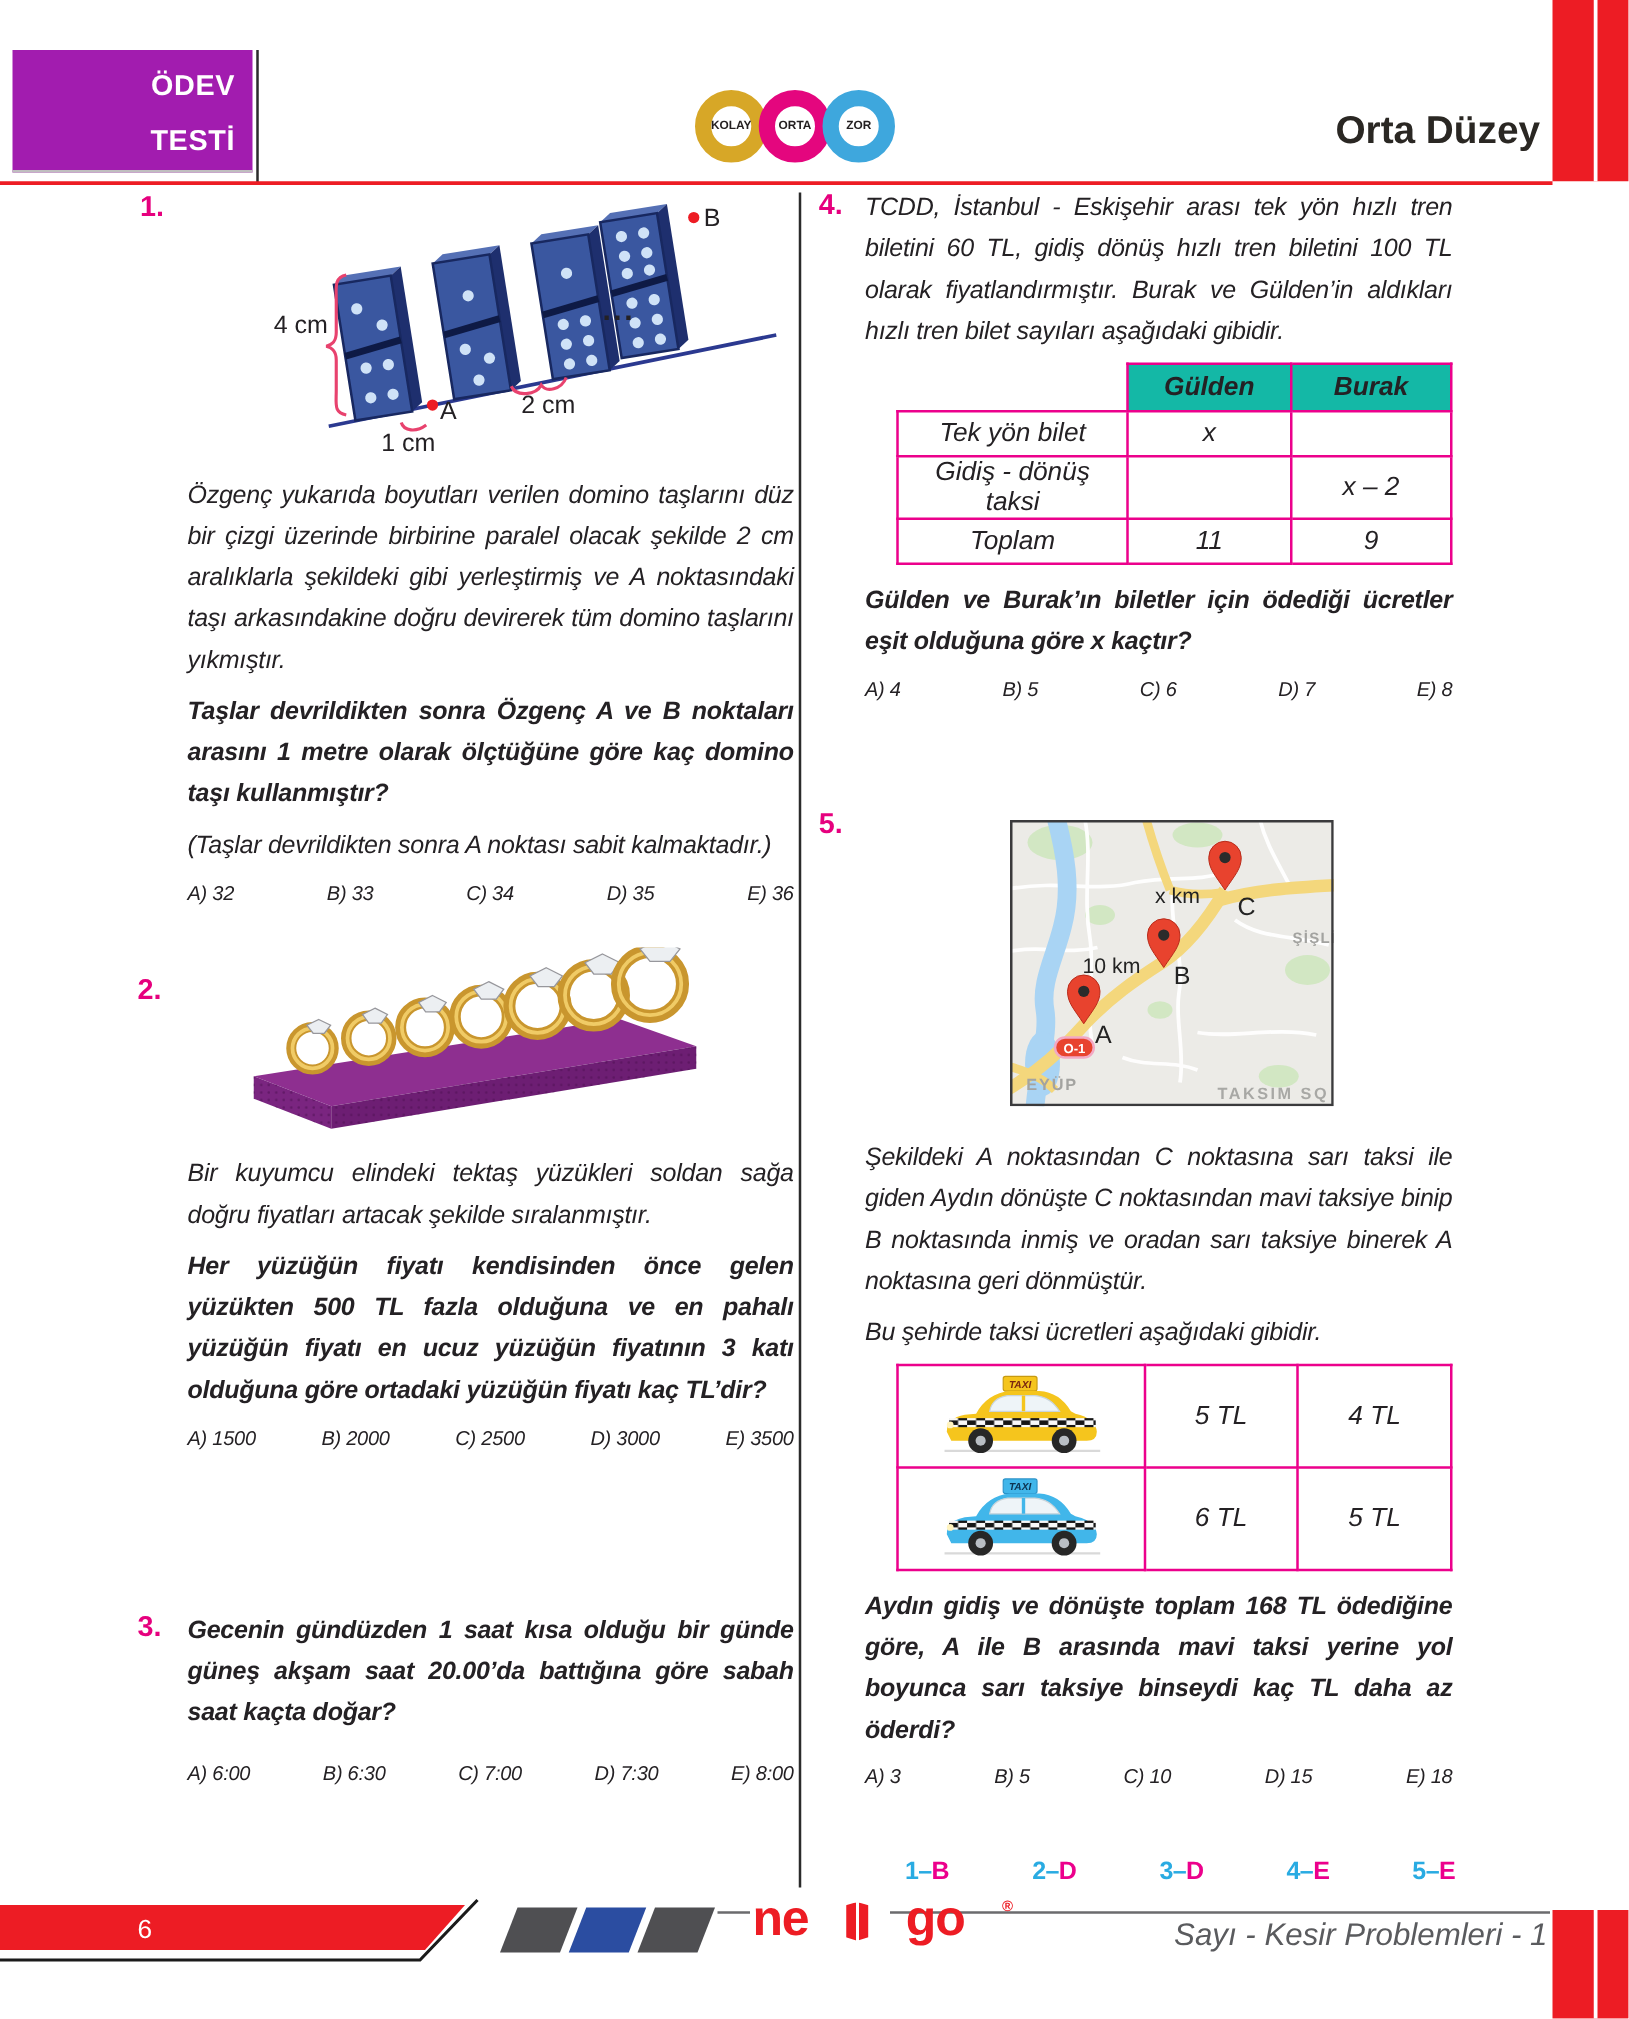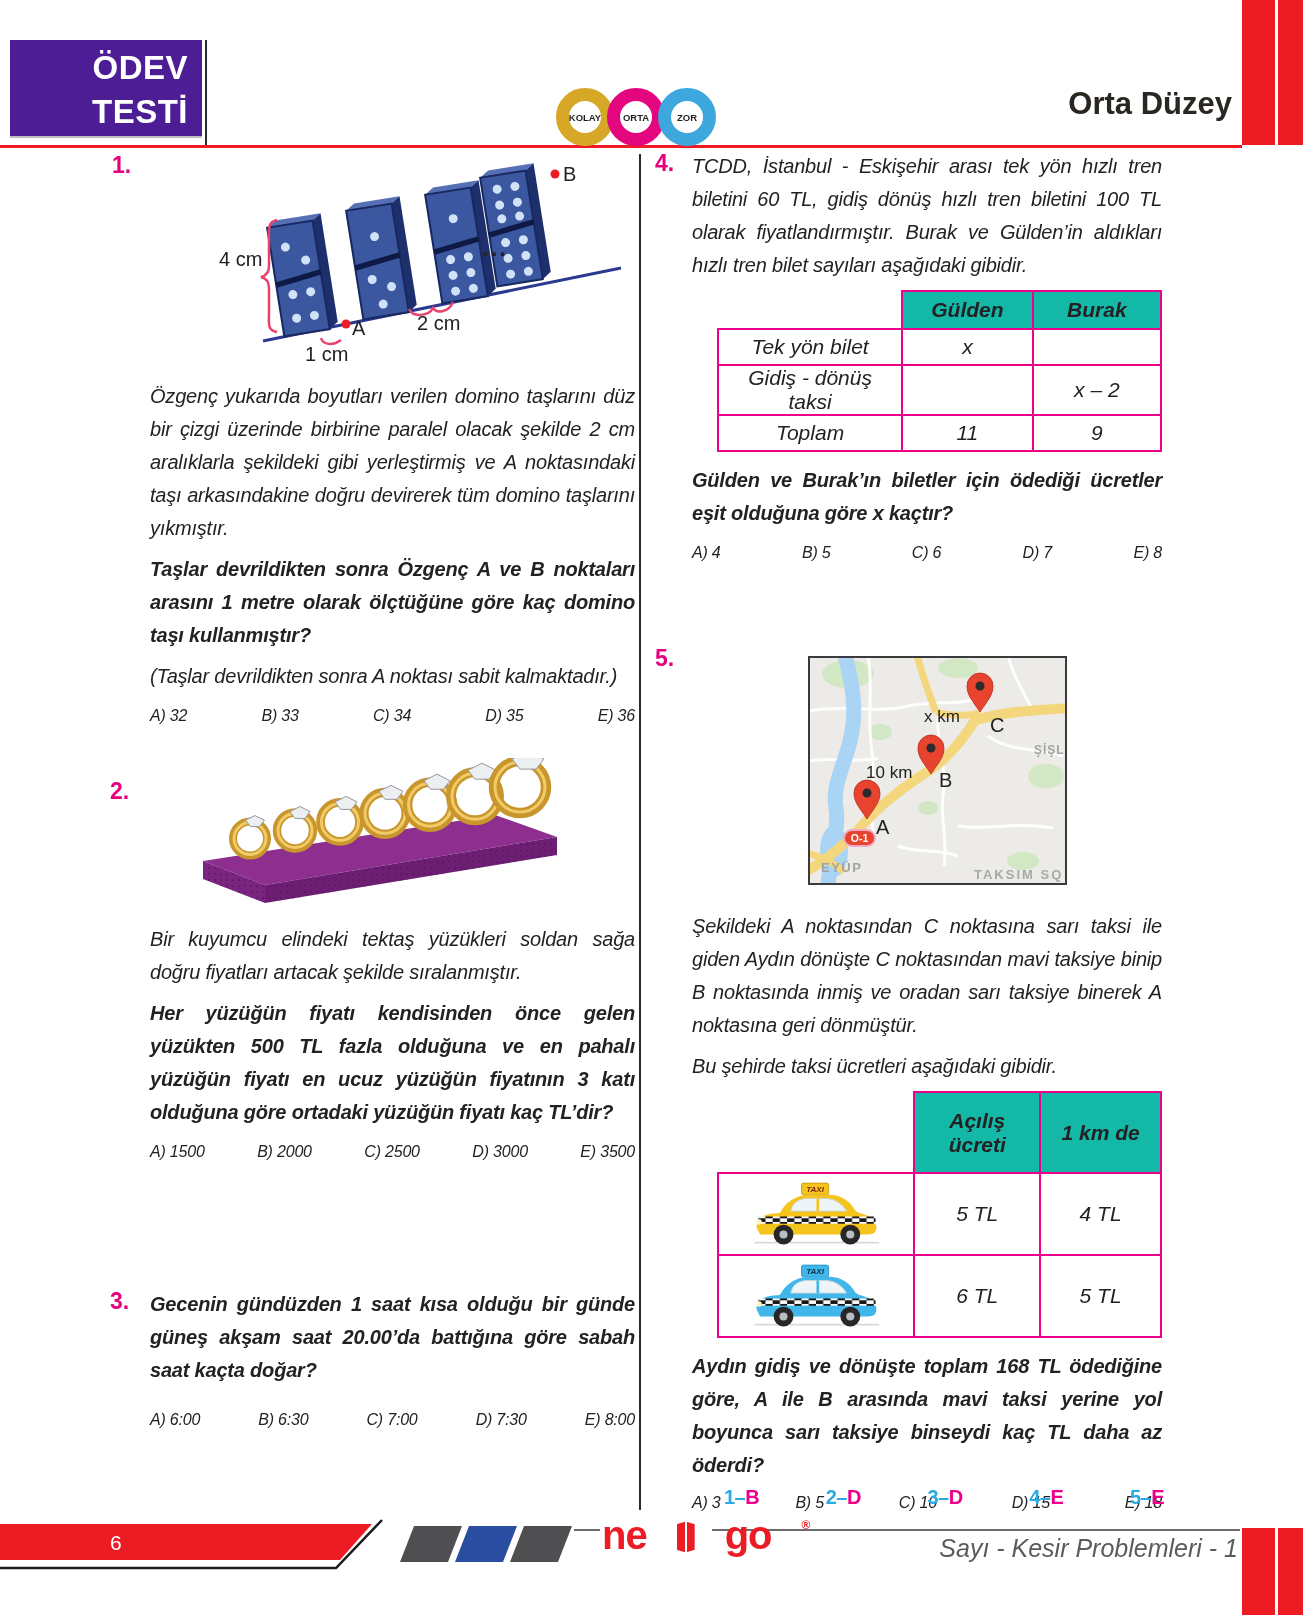--- a/index.html
+++ b/index.html
@@ -2,30 +2,30 @@
 <html><head>
 <meta charset="utf-8">
 <style>
   html,body{margin:0;padding:0;background:#ffffff;}
   .page{
     position:relative;width:1303px;height:1615px;background:#fff;overflow:hidden;
     font-family:"Liberation Sans",sans-serif;color:#242124;
   }
 
   
-  .odev-box{position:absolute;left:10px;top:40px;width:192px;height:98px;background:#4c1d95;
-    color:#fff;font-weight:bold;font-size:33px;line-height:44px;text-align:right;
+  .odev-box{position:absolute;left:10px;top:40px;width:192px;height:98px;background:#a21caf;
+    color:#fff;font-weight:bold;font-size:23px;line-height:44px;text-align:right;
     padding:6px 14px 0 0;box-sizing:border-box;letter-spacing:.5px;border-bottom:2px solid #bfbfbf;}
   .header-vline{position:absolute;left:205px;top:40px;width:2px;height:107px;background:#2b2b2b;}
   .red-rule{position:absolute;left:0;top:145px;width:1242px;height:3px;background:#ed1c24;}
   .corner-block{position:absolute;left:1242px;width:61px;background:#ed1c24;}
   .corner-block i{position:absolute;left:33px;top:0;width:3px;height:100%;background:#fff;}
   .level-title{position:absolute;left:850px;top:86px;width:382px;text-align:right;
     font-size:31px;font-weight:bold;color:#2a2723;}
-  .badges{position:absolute;left:556px;top:88px;display:flex;}
+  .badges{position:absolute;left:556px;top:72px;display:flex;}
   .badge{position:relative;width:58px;height:58px;border-radius:50%;box-sizing:border-box;
     border:13px solid #ccc;background:#fff;background-clip:padding-box;}
   .badge+.badge{margin-left:-7px;}
   .badge-kolay{border-color:#d7a727;z-index:1;}
   .badge-orta{border-color:#e4067e;z-index:2;}
   .badge-zor{border-color:#3ea7dd;z-index:3;}
   .badge span{position:absolute;left:50%;top:50%;transform:translate(-50%,-50%);
     font-size:9.5px;font-weight:bold;color:#231f20;white-space:nowrap;}
 
   
@@ -346,25 +346,20 @@
       <text x="51.5" y="186" font-size="10.5" font-weight="bold" fill="#ffffff" text-anchor="middle">O-1</text>
     </g>
     <rect x="1" y="1" width="257" height="227" fill="none" stroke="#3a3a3c" stroke-width="2"></rect>
   </svg>
 
   <div class="flow" style="left:692px;top:910px;width:470px;">
     <p class="body">Şekildeki A noktasından C noktasına sarı taksi ile giden Aydın dönüşte C noktasından mavi taksiye binip B noktasında inmiş ve oradan sarı taksiye binerek A noktasına geri dönmüştür.</p>
     <p class="body">Bu şehirde taksi ücretleri aşağıdaki gibidir.</p>
     <table class="ptab rows-l">
       <tbody>
-          <tr>
-        <td class="corner"></td>
-        <th class="val">Açılış ücreti</th>
-        <th class="val">1 km de</th>
-      </tr>
       <tr>
         <td class="rowlabel">
           <svg width="150" height="74" viewBox="0 0 160 82">
             <defs>
               <pattern id="chk1" width="16" height="8" patternUnits="userSpaceOnUse">
                 <rect width="16" height="8" fill="#f8f8f8"></rect>
                 <rect x="0" y="0" width="8" height="4" fill="#161616"></rect>
                 <rect x="8" y="4" width="8" height="4" fill="#161616"></rect>
               </pattern>
             </defs>

